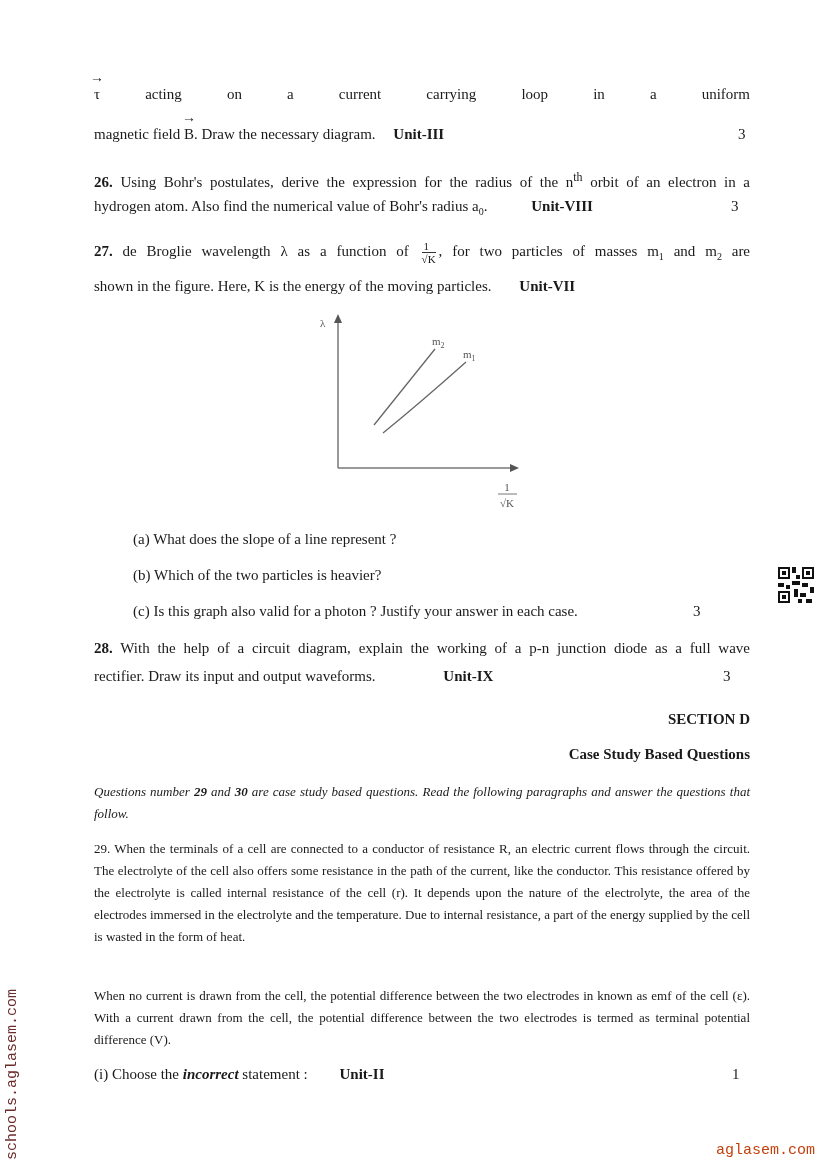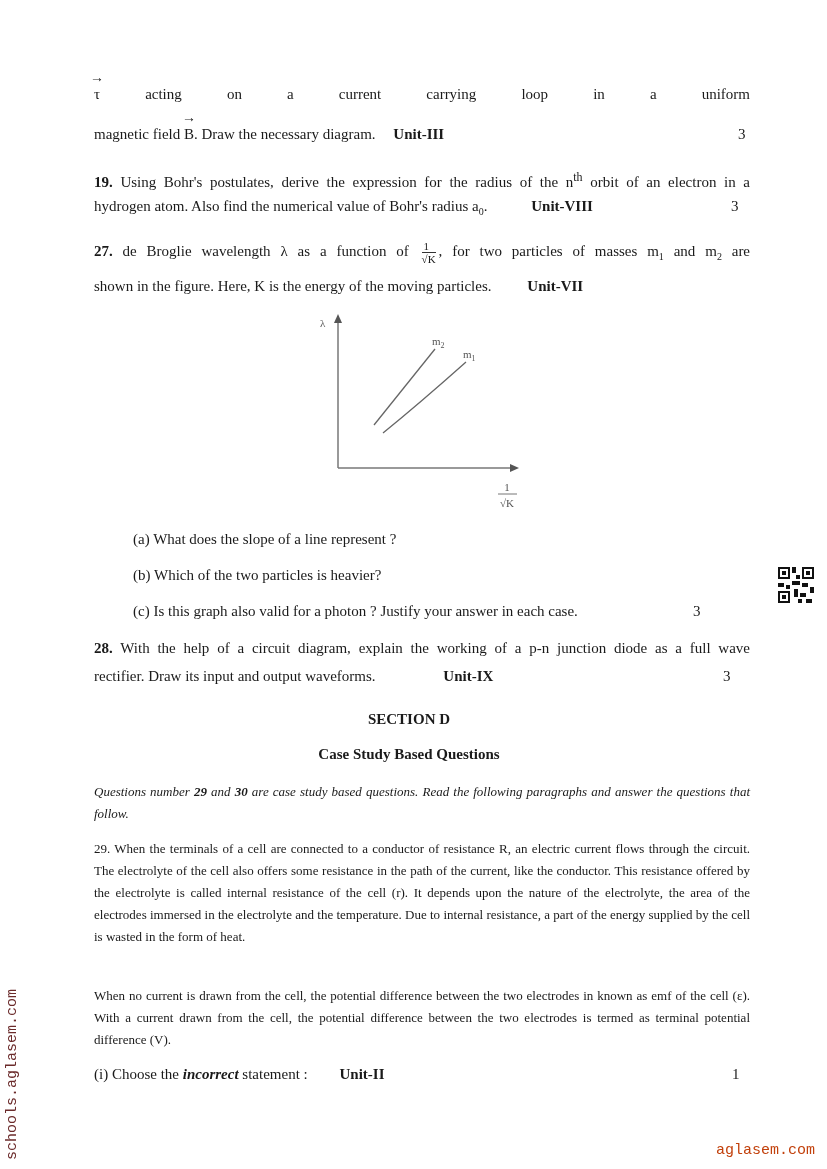--- a/index.html
+++ b/index.html
@@ -10,21 +10,21 @@
   .just { text-align: justify; text-align-last: justify; }
   .marks { position: absolute; }
   b { font-weight: bold; }
   .unit { font-weight: bold; text-align: right; }
   .para { position: absolute; left: 94px; width: 656px; line-height: 22px; text-align: justify; font-size: 13px; }
   .vec { position: relative; display: inline-block; }
   .vec .arrow { position: absolute; left: 50%; transform: translateX(-50%); top: -16px; font-size: 14px; }
   .frac { display: inline-block; vertical-align: middle; text-align: center; font-size: 11px; line-height: 12px; margin: 0 3px; }
   .frac .num { display: block; border-bottom: 1px solid #333; padding: 0 2px; }
   .frac .den { display: block; }
-  .center { position: absolute; left: 81px; width: 656px; text-align: center; font-weight: bold; }
+  .center { position: absolute; left: 94px; width: 656px; text-align: right; font-weight: bold; }
   .watermark-side { position: absolute; left: 4px; top: 1160px; transform-origin: left top; transform: rotate(-90deg);
                     font-family: "Liberation Mono", monospace; font-size: 15px; color: #6b2b2b; white-space: nowrap; }
   .watermark-foot { position: absolute; right: 12px; top: 1142px; font-family: "Liberation Mono", monospace; font-size: 15px; color: #c2410c; }
   .qr { position: absolute; left: 776px; top: 565px; width: 40px; height: 40px; }
   .sub { font-size: 10px; vertical-align: sub; }
   .sup { font-size: 12px; vertical-align: super; }
 </style>
 </head>
 <body>
 
@@ -33,38 +33,38 @@
   <span>acting on a current carrying loop in a uniform</span>
 </div>
 <div class="line" style="top:126px;">
   <span>magnetic field</span>
   <span class="vec"><span class="arrow">→</span><span>B</span></span><span>. Draw the necessary diagram.</span>
   <span class="unit" style="margin-left:14px;">Unit-III</span>
 </div>
 <div class="marks" style="left:738px; top:126px;">3</div>
 
 <div class="line just" style="top:170px;">
-  <b>19.</b>
+  <b>26.</b>
   <span>Using Bohr's postulates, derive the expression for the radius of the n</span><span class="sup">th</span>
   <span>orbit of an electron in a</span>
 </div>
 <div class="line" style="top:198px;">
   <span>hydrogen atom. Also find the numerical value of Bohr's radius a</span><span class="sub">0</span><span>.</span>
   <span class="unit" style="margin-left:40px;">Unit-VIII</span>
 </div>
 <div class="marks" style="left:731px; top:198px;">3</div>
 
 <div class="line just" style="top:240px;">
   <b>27.</b>
   <span>de Broglie wavelength λ as a function of</span>
   <span class="frac"><span class="num">1</span><span class="den">√K</span></span><span>, for two particles of masses m</span><span class="sub">1</span><span> and m</span><span class="sub">2</span><span> are</span>
 </div>
 <div class="line" style="top:278px;">
   <span>shown in the figure. Here, K is the energy of the moving particles.</span>
-  <span class="unit" style="margin-left:32px;">Unit-VII</span>
+  <span class="unit" style="margin-left:24px;">Unit-VII</span>
 </div>
 
 <div class="abs" style="left:310px; top:305px; width:230px; height:210px;">
   <svg width="230" height="210">
     <line x1="28" y1="163" x2="28" y2="14" stroke="#777" stroke-width="1.5"></line>
     <polygon points="24,18 28,9 32,18" fill="#555"></polygon>
     <line x1="28" y1="163" x2="203" y2="163" stroke="#777" stroke-width="1.5"></line>
     <polygon points="200,159 209,163 200,167" fill="#555"></polygon>
     <line x1="64" y1="120" x2="125" y2="44" stroke="#666" stroke-width="1.3"></line>
     <path d="M73,128 Q110,98 156,57" stroke="#666" stroke-width="1.3" fill="none"></path>

